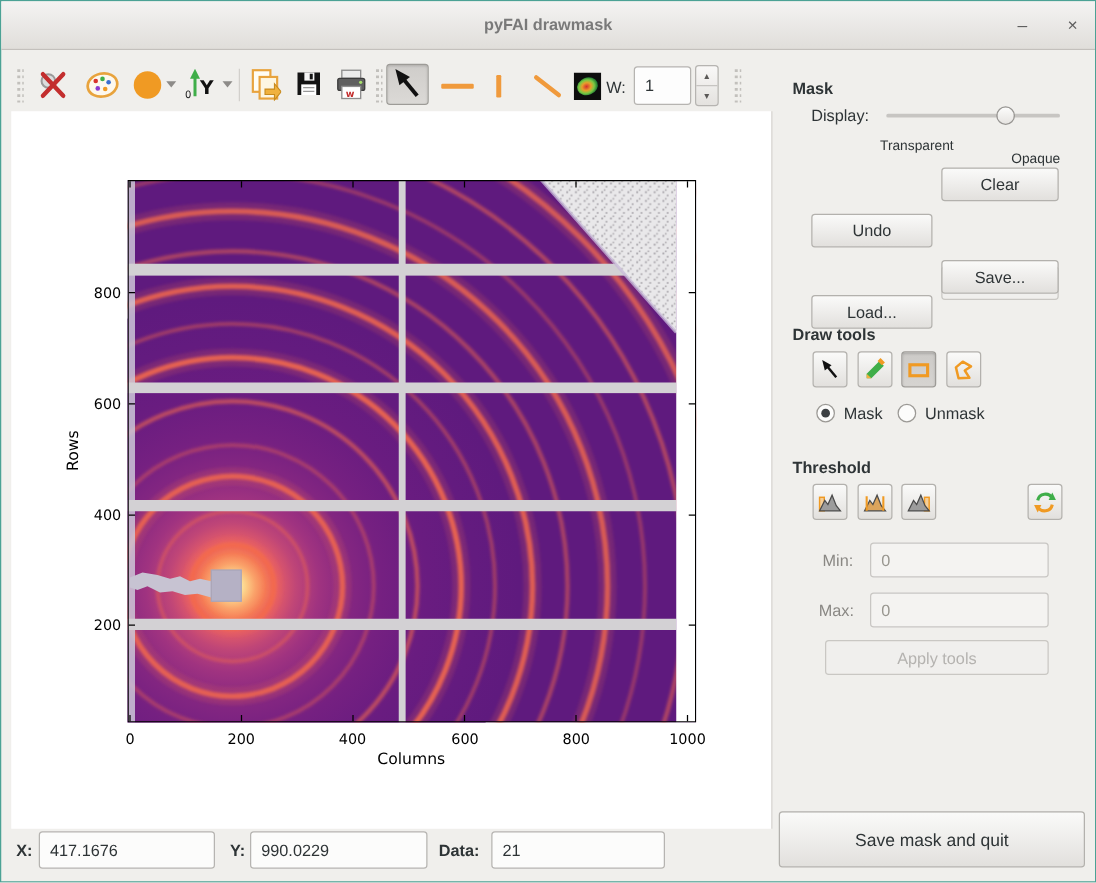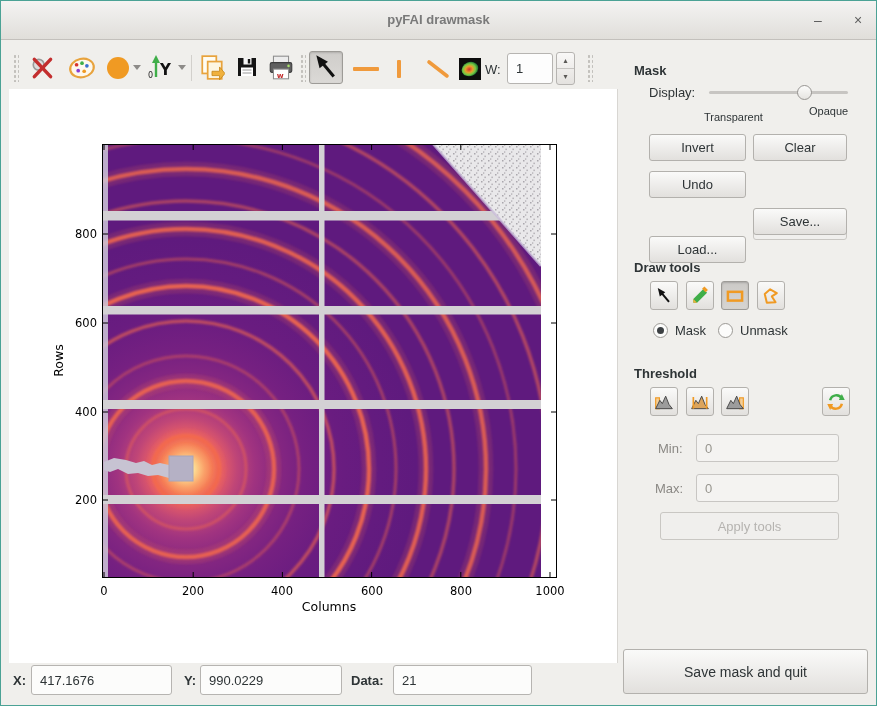--- a/index.html
+++ b/index.html
@@ -293,23 +293,22 @@
   <div class="abs slabel" style="left:183px;">Y:</div>
   <div class="abs sbox" style="left:199px;width:142px;">990.0229</div>
   <div class="abs slabel" style="left:350px;">Data:</div>
   <div class="abs sbox" style="left:392px;width:139px;">21</div>
 
   <div class="abs h1" style="left:633px;top:62px;">Mask</div>
   <div class="abs" style="left:648px;top:84px;font-size:13px;">Display:</div>
   <div class="abs slider-track" style="left:708px;top:90px;width:139px;"></div>
   <div class="abs slider-handle" style="left:796px;top:84px;"></div>
   <div class="abs small" style="left:703px;top:110px;">Transparent</div>
-  <div class="abs small" style="left:808px;top:104px;">Opaque</div>
-
-  <div class="abs btn" style="left:648px;top:133px;width:97px;height:27px;">Invert</div>
+  <div class="abs small" style="left:808px;top:120px;">Opaque</div>
+
   <div class="abs btn" style="left:752px;top:133px;width:94px;height:27px;">Clear</div>
   <div class="abs btn" style="left:648px;top:170px;width:97px;height:27px;">Undo</div>
   <div class="abs btn disabled" style="left:752px;top:170px;width:94px;height:27px;margin-top:42px;">Redo</div>
   <div class="abs btn" style="left:648px;top:207px;width:97px;height:27px;margin-top:28px;">Load...</div>
   <div class="abs btn" style="left:752px;top:207px;width:94px;height:27px;">Save...</div>
 
   <div class="abs h1" style="left:633px;top:259px;">Draw tools</div>
 
   <div class="abs sq" style="left:649px;top:280px;">
     <svg width="20" height="20" viewBox="0 0 24 24">

